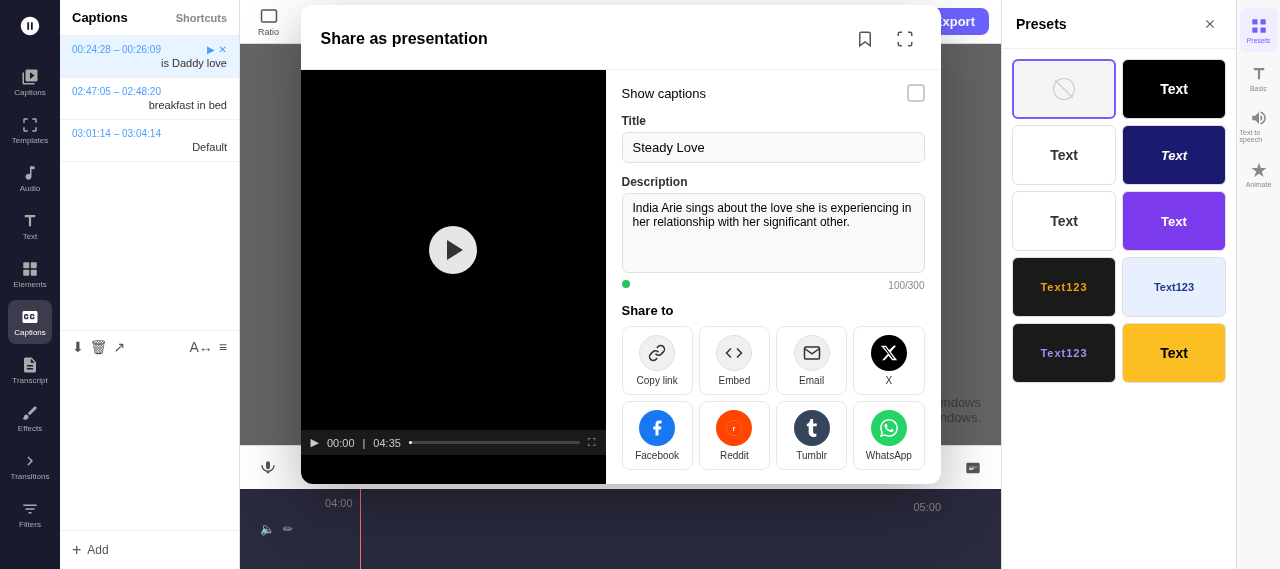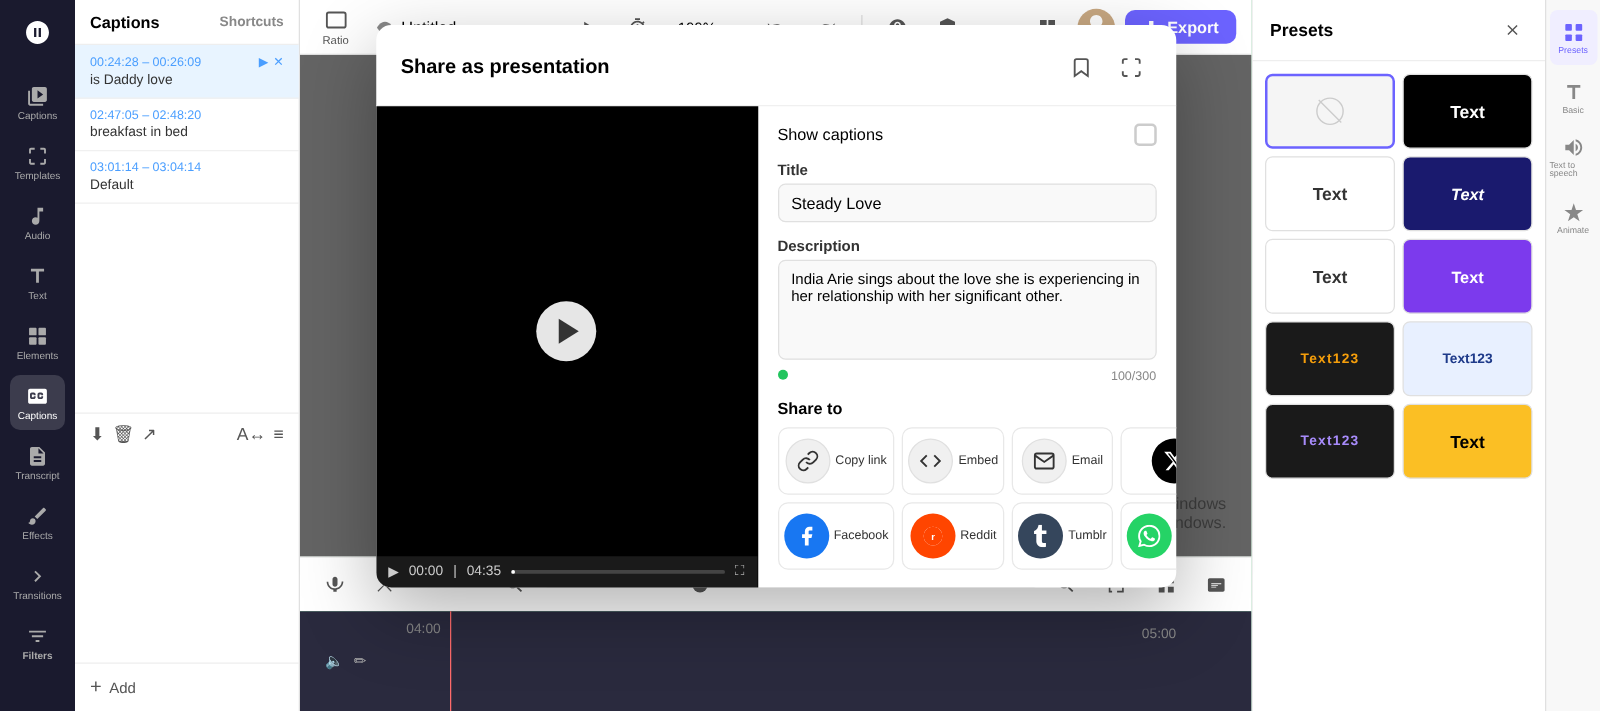--- a/index.html
+++ b/index.html
@@ -52,21 +52,21 @@
       border-bottom: 1px solid #f0f0f0;
       cursor: pointer;
       font-size: 11px;
     }
     .caption-item.active { background: #e8f4ff; }
     .caption-time {
       display: flex; align-items: center; justify-content: space-between;
       font-size: 10px; color: #4a9eff; margin-bottom: 2px;
     }
     .caption-time-controls { display: flex; gap: 4px; }
-    .caption-text { font-size: 11px; color: #333; }
+    .caption-text { font-size: 11px; color: #333; text-align: right; }
     .add-caption-btn {
       display: flex; align-items: center; gap: 6px;
       padding: 10px 12px; font-size: 12px; color: #555;
       cursor: pointer; border-top: 1px solid #eee; margin-top: auto;
     }
 
     
     .main-area {
       flex: 1;
       display: flex;
@@ -361,21 +361,21 @@
       font-weight: 600;
       margin-bottom: 8px;
     }
     .share-grid {
       display: grid;
       grid-template-columns: repeat(4, 1fr);
       gap: 6px;
     }
     .share-item {
       display: flex;
-      flex-direction: row;
+      flex-direction: column;
       align-items: center;
       justify-content: center;
       gap: 4px;
       padding: 8px 4px;
       border: 1px solid #e8e8e8;
       border-radius: 8px;
       cursor: pointer;
       font-size: 10px;
       color: #333;
     }
@@ -492,21 +492,21 @@
     <div class="sidebar-item">
       <svg viewBox="0 0 24 24" fill="currentColor" width="18" height="18">
           <path d="M8.59 16.59L13.17 12 8.59 7.41 10 6l6 6-6 6-1.41-1.41z"></path>
         </svg>
       <span style="font-size:8px;color:#aaa;">Transitions</span>
     </div>
     <div class="sidebar-item">
       <svg viewBox="0 0 24 24" fill="currentColor" width="18" height="18">
           <path d="M10 18h4v-2h-4v2zM3 6v2h18V6H3zm3 7h12v-2H6v2z"></path>
         </svg>
-      <span style="font-size:8px;color:#aaa;font-weight:bold;">Filters</span>
+      <span style="font-size:8px;color:#aaa;">Filters</span>
     </div>
   </div>
 
   <div class="captions-panel">
 
     <div class="captions-header">
       <span>Captions</span>
       <span class="captions-shortcuts">Shortcuts</span>
     </div>
 

